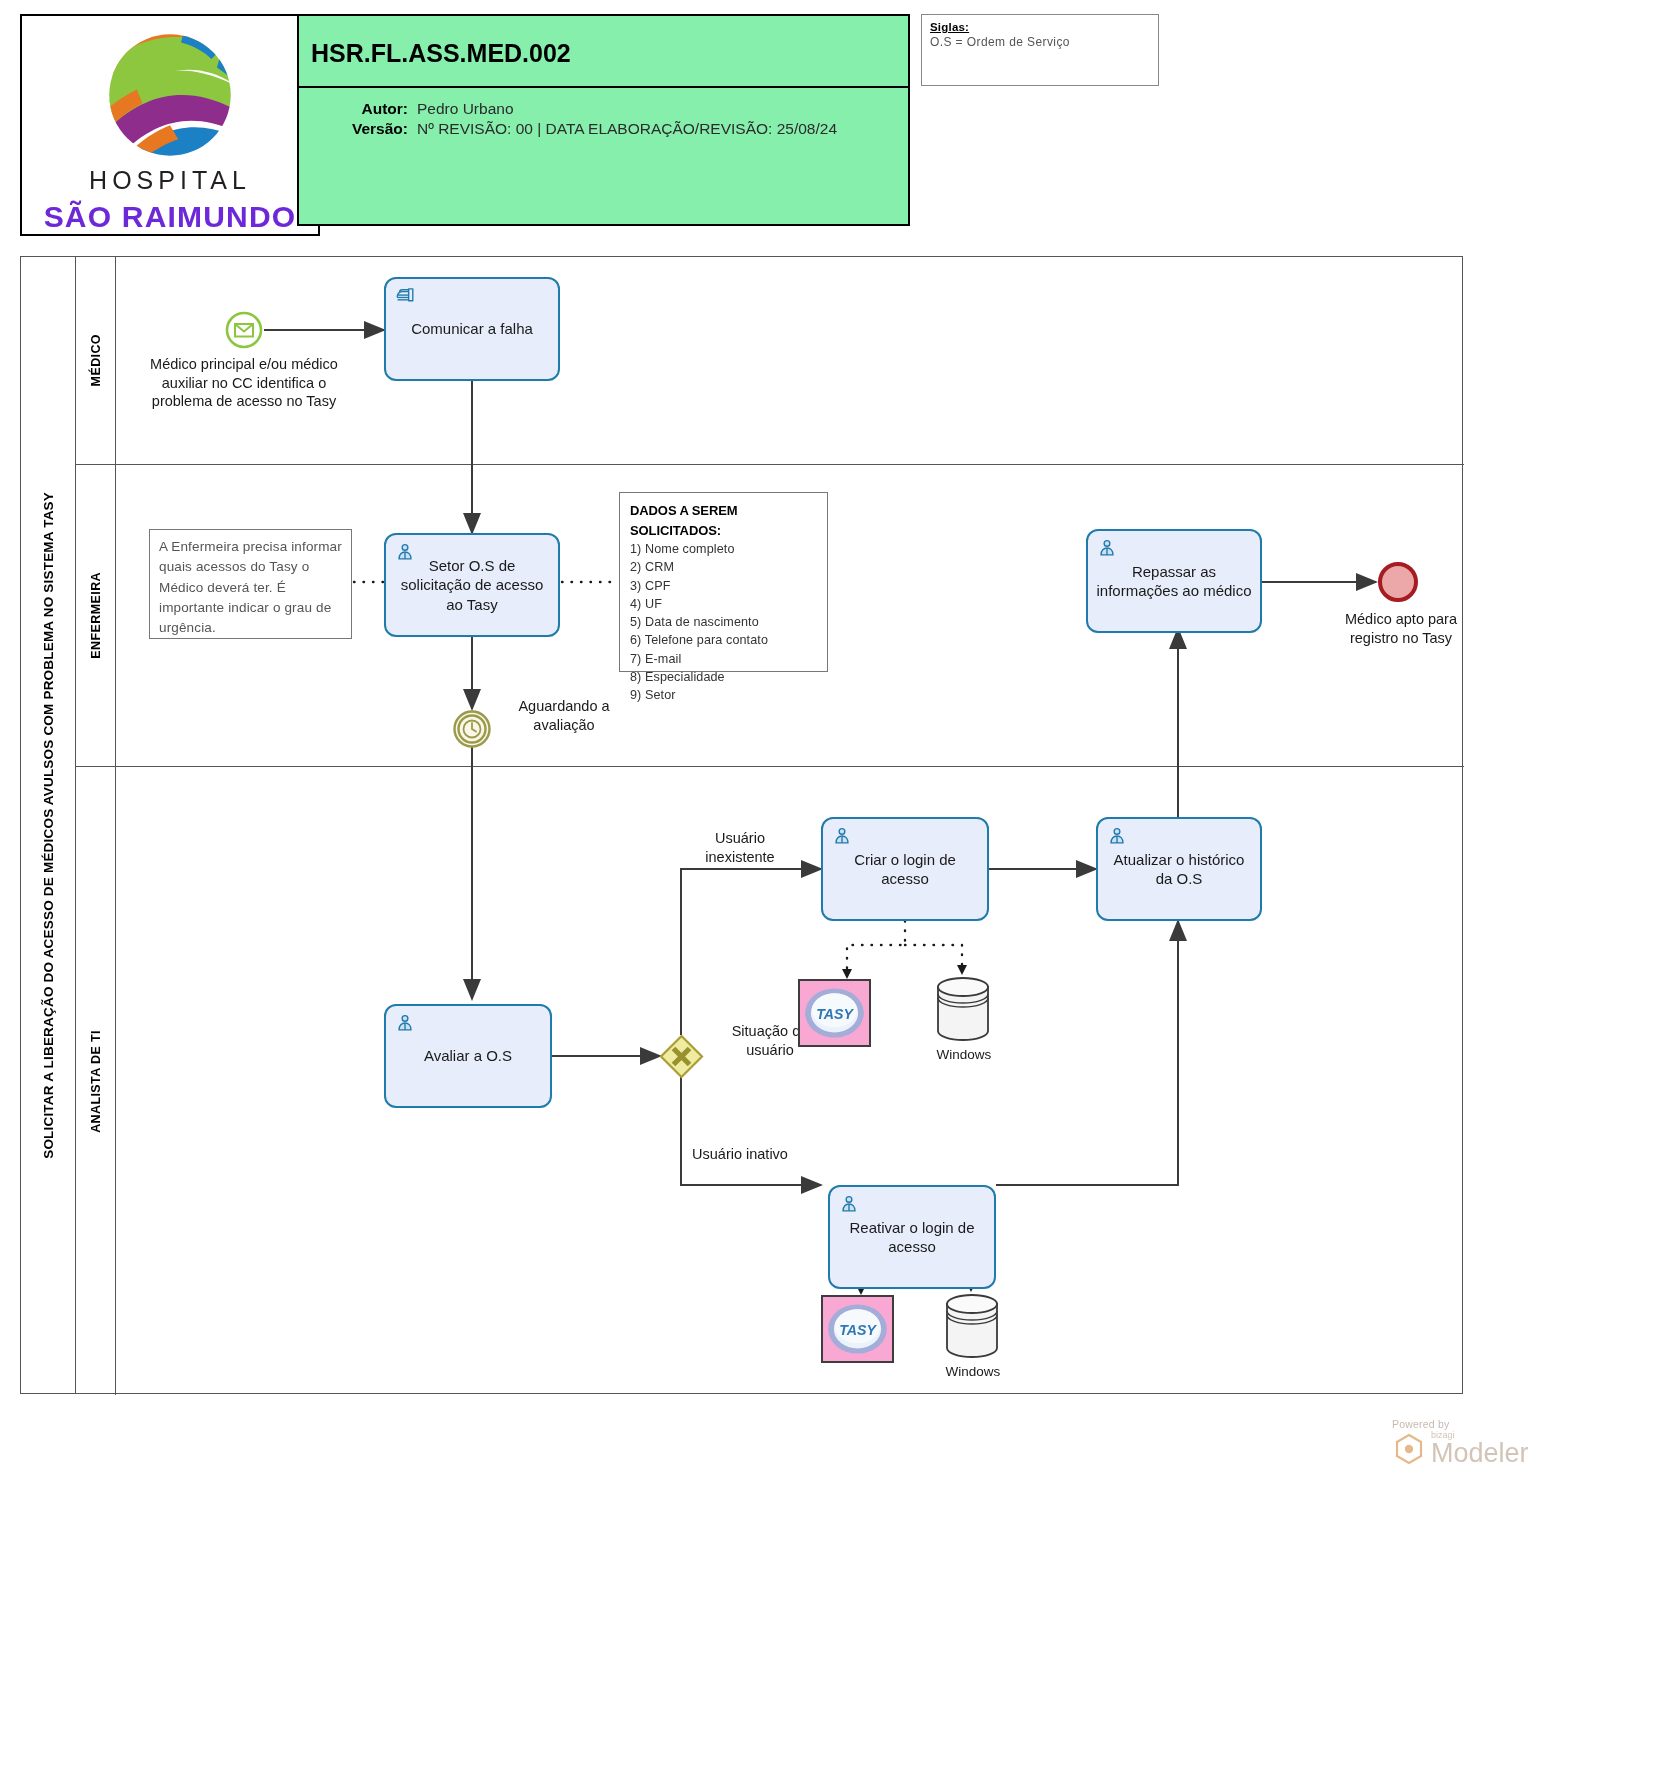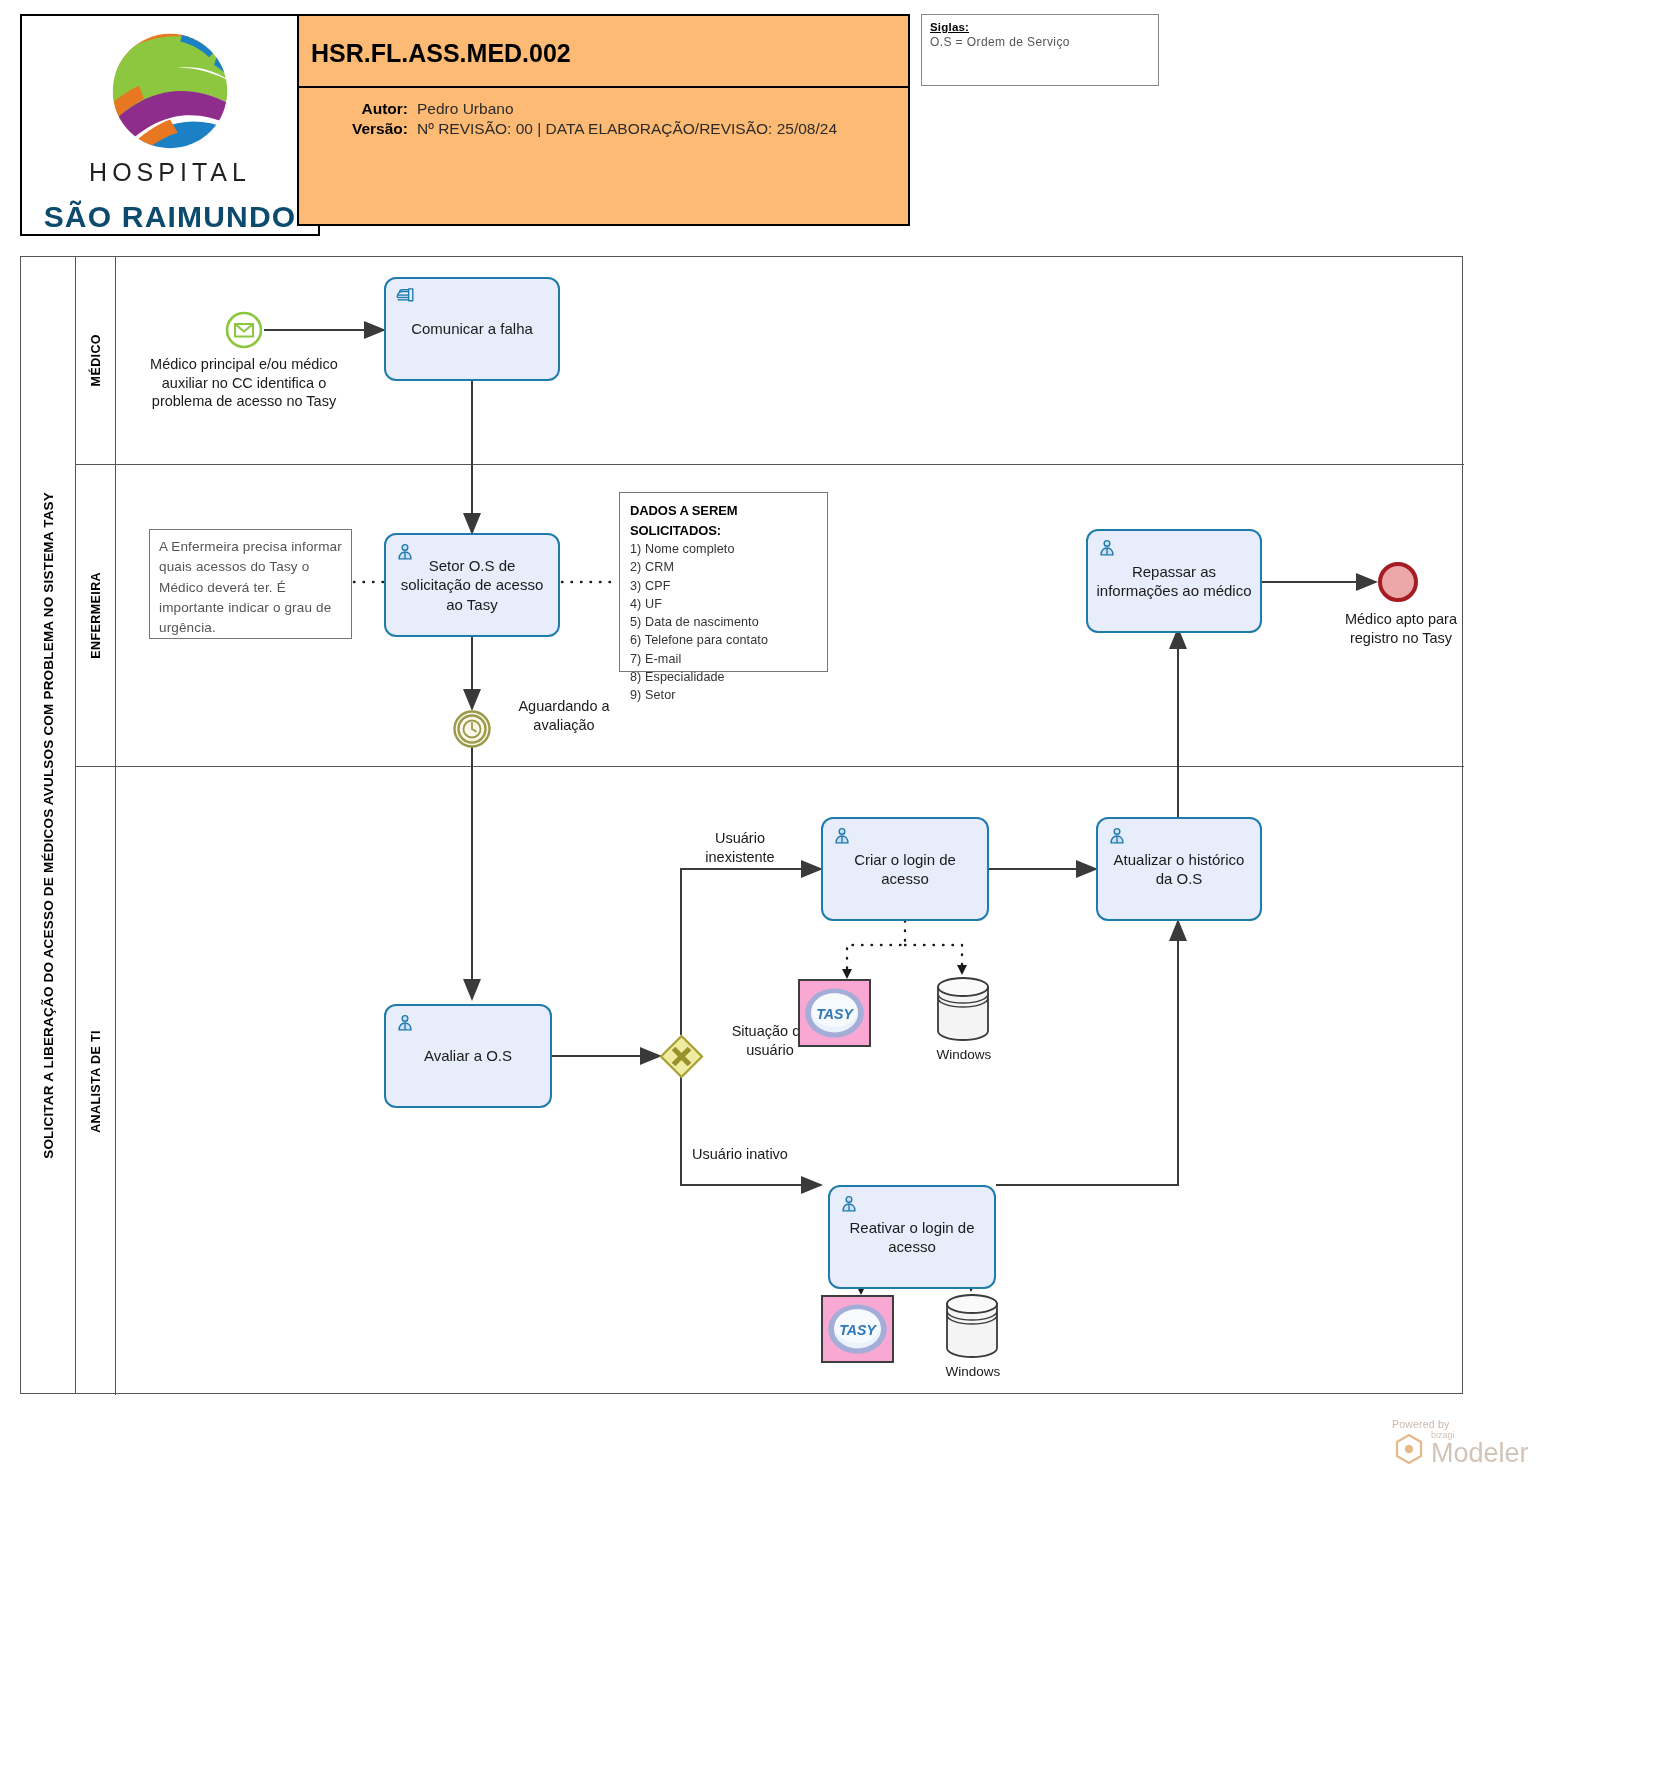--- a/index.html
+++ b/index.html
@@ -25,29 +25,29 @@
     display: flex; flex-direction: column;
     align-items: center; justify-content: flex-start;
     padding-top: 10px;
   }
   .logo-mark { width: 150px; height: 140px; }
   .logo-text1 {
     font-size: 25px; letter-spacing: 5px; color: #231f20;
     font-weight: 400; margin-top: 2px;
   }
   .logo-text2 {
-    font-size: 30px; letter-spacing: 1.2px; color: #0c4a6e;
-    font-weight: bold; margin-top: 13px;
+    font-size: 30px; letter-spacing: 1.2px; color: #6d28d9;
+    font-weight: bold; margin-top: 5px;
   }
 
   .title-box {
     position: absolute; left: 297px; top: 14px;
     width: 613px; height: 212px;
     border: 2px solid #000;
-    background: #fdba74;
+    background: #86efac;
   }
   .title-code {
     font-size: 25px; font-weight: bold; color: #000;
     padding: 23px 0 0 12px;
   }
   .title-divider {
     border-top: 2px solid #000; margin-top: 18px;
   }
   .meta-table {
     padding: 12px 0 0 0;

